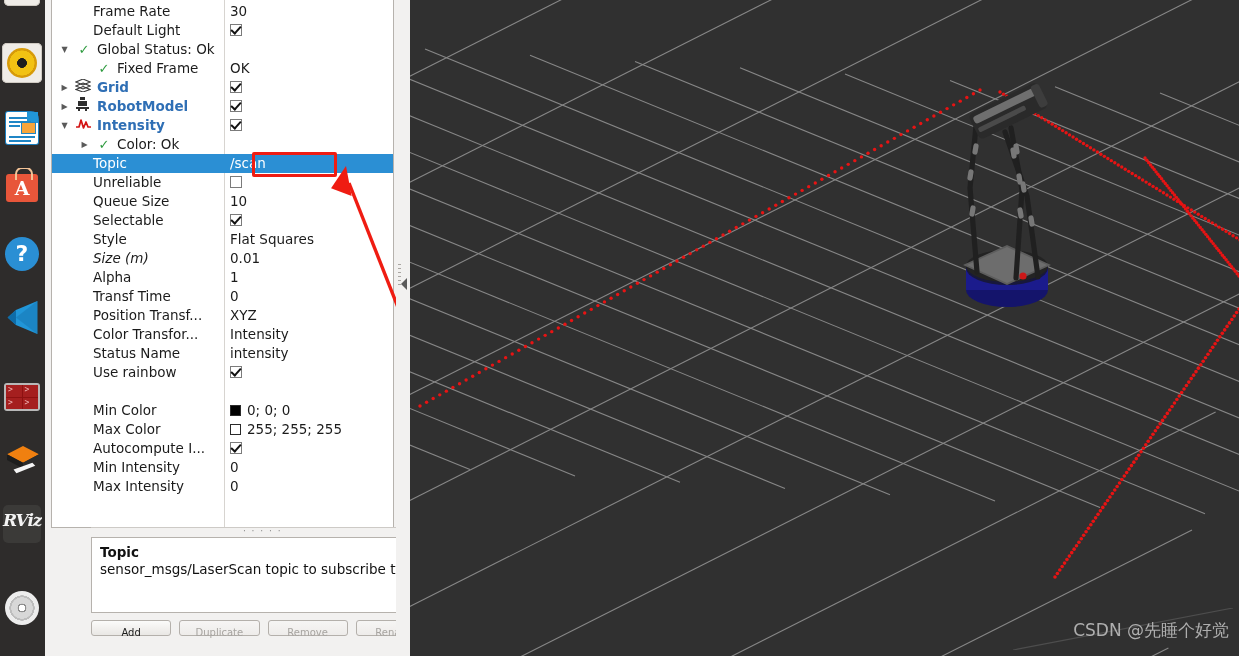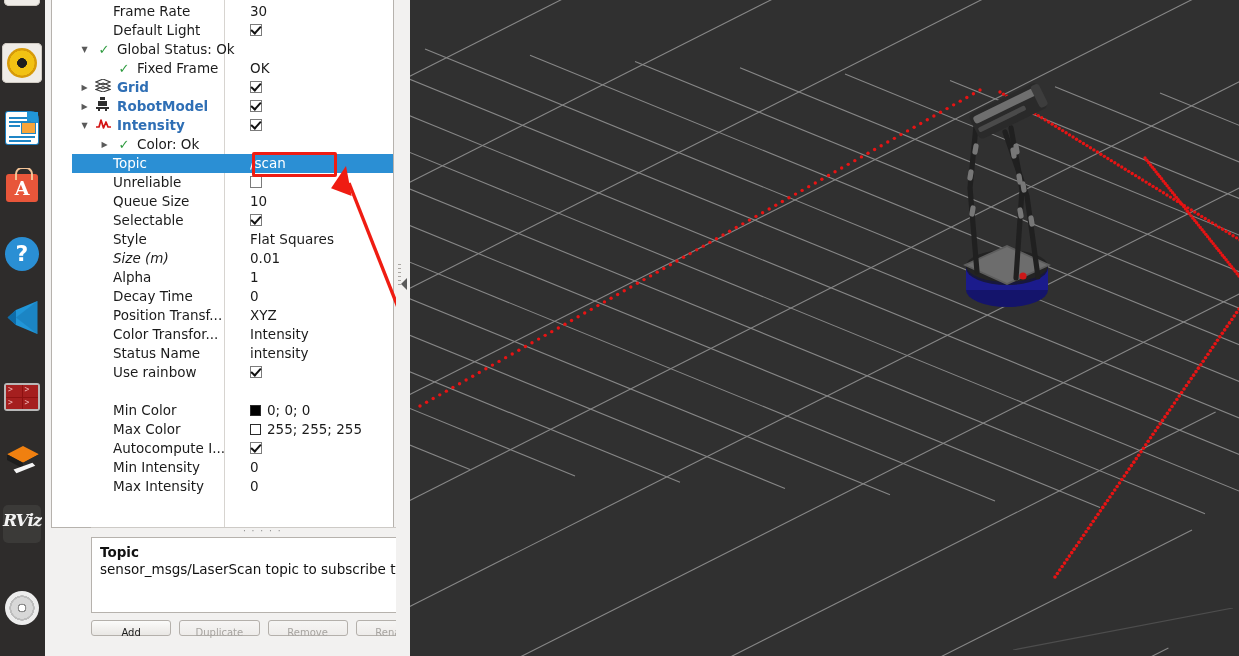--- a/index.html
+++ b/index.html
@@ -47,21 +47,21 @@
     font-family:"DejaVu Serif",serif;font-style:italic;font-size:17px;font-weight:700;letter-spacing:-1px;}
   
   .cd{position:absolute;left:3px;top:3px;width:34px;height:34px;border-radius:50%;
     background:radial-gradient(circle at 50% 50%,#ffffff 0 13%,#8e8e8e 14% 18%,#d8d8d8 19% 44%,#bdbdbd 45% 52%,#ededed 53% 82%,#9a9a9a 84% 100%);}
 
   
   .panel{position:absolute;left:45px;top:0;width:365px;height:656px;background:#f2f1f0;}
   .tree{position:absolute;left:6px;top:-6px;width:343px;height:534px;background:#ffffff;
     border:1px solid #b6b2ad;box-sizing:border-box;overflow:hidden;}
   .coldiv{position:absolute;left:172px;top:0;bottom:0;width:1px;background:#d7d4d0;}
-  .row{position:relative;height:19px;line-height:19px;font-size:13.5px;color:#1b1b1b;white-space:nowrap;margin-left:20px;}
+  .row{position:relative;height:19px;line-height:19px;font-size:13.5px;color:#1b1b1b;white-space:nowrap;}
   .row.sel{background:#2b8fd4;}
   .row.sel .lbl,.row.sel .val{color:#ffffff;}
   .lbl{position:absolute;top:0;}
   .val{position:absolute;left:178px;top:0;}
   .twisty{position:absolute;width:11px;height:19px;color:#5a5a5a;font-size:8px;text-align:center;}
   .tick{position:absolute;width:14px;height:19px;color:#2e9b3f;font-size:13px;text-align:center;font-weight:700;}
   .hl{color:#2f6fb5;font-weight:700;}
   .cb{position:absolute;left:178px;top:3px;width:12px;height:12px;border:1px solid #7b7b7b;background:#fff;box-sizing:border-box;}
   .cb.on:after{content:"";position:absolute;left:2px;top:-1px;width:4px;height:8px;border:solid #111;border-width:0 2px 2px 0;transform:rotate(42deg);}
   .swatch{position:absolute;left:178px;top:4px;width:11px;height:11px;border:1px solid #2a2a2a;box-sizing:border-box;}
@@ -276,21 +276,21 @@
         </div>
         <div class="row" style="position: absolute; left: 0px; right: 0px; top: 254px;">
           <span class="lbl" style="left: 41px; font-style: italic;">Size (m)</span>
           <span class="val">0.01</span>
         </div>
         <div class="row" style="position: absolute; left: 0px; right: 0px; top: 273px; padding-left: 24px;">
           <span class="lbl" style="left: 41px;">Alpha</span>
           <span class="val">1</span>
         </div>
         <div class="row" style="position: absolute; left: 0px; right: 0px; top: 292px;">
-          <span class="lbl" style="left: 41px;">Decay Time</span>
+          <span class="lbl" style="left: 41px;">Transf Time</span>
           <span class="val">0</span>
         </div>
         <div class="row" style="position: absolute; left: 0px; right: 0px; top: 311px;">
           <span class="lbl" style="left: 41px;">Position Transf...</span>
           <span class="val">XYZ</span>
         </div>
         <div class="row" style="position: absolute; left: 0px; right: 0px; top: 330px;">
           <span class="lbl" style="left: 41px;">Color Transfor...</span>
           <span class="val">Intensity</span>
         </div>
@@ -723,14 +723,15 @@
           <rect x="628" y="98" width="9" height="24" rx="3" fill="#3d3d3d"></rect>
         </g>
       </g>
     </svg>
 
     <div class="wm-slash">
       <svg width="220" height="42">
           <line x1="0" y1="42" x2="220" y2="0" stroke="#cfcfcf" stroke-width="1.2"></line>
         </svg>
     </div>
+    <div class="watermark">CSDN @先睡个好觉</div>
   </div>
 </div>
 
 </body></html>

